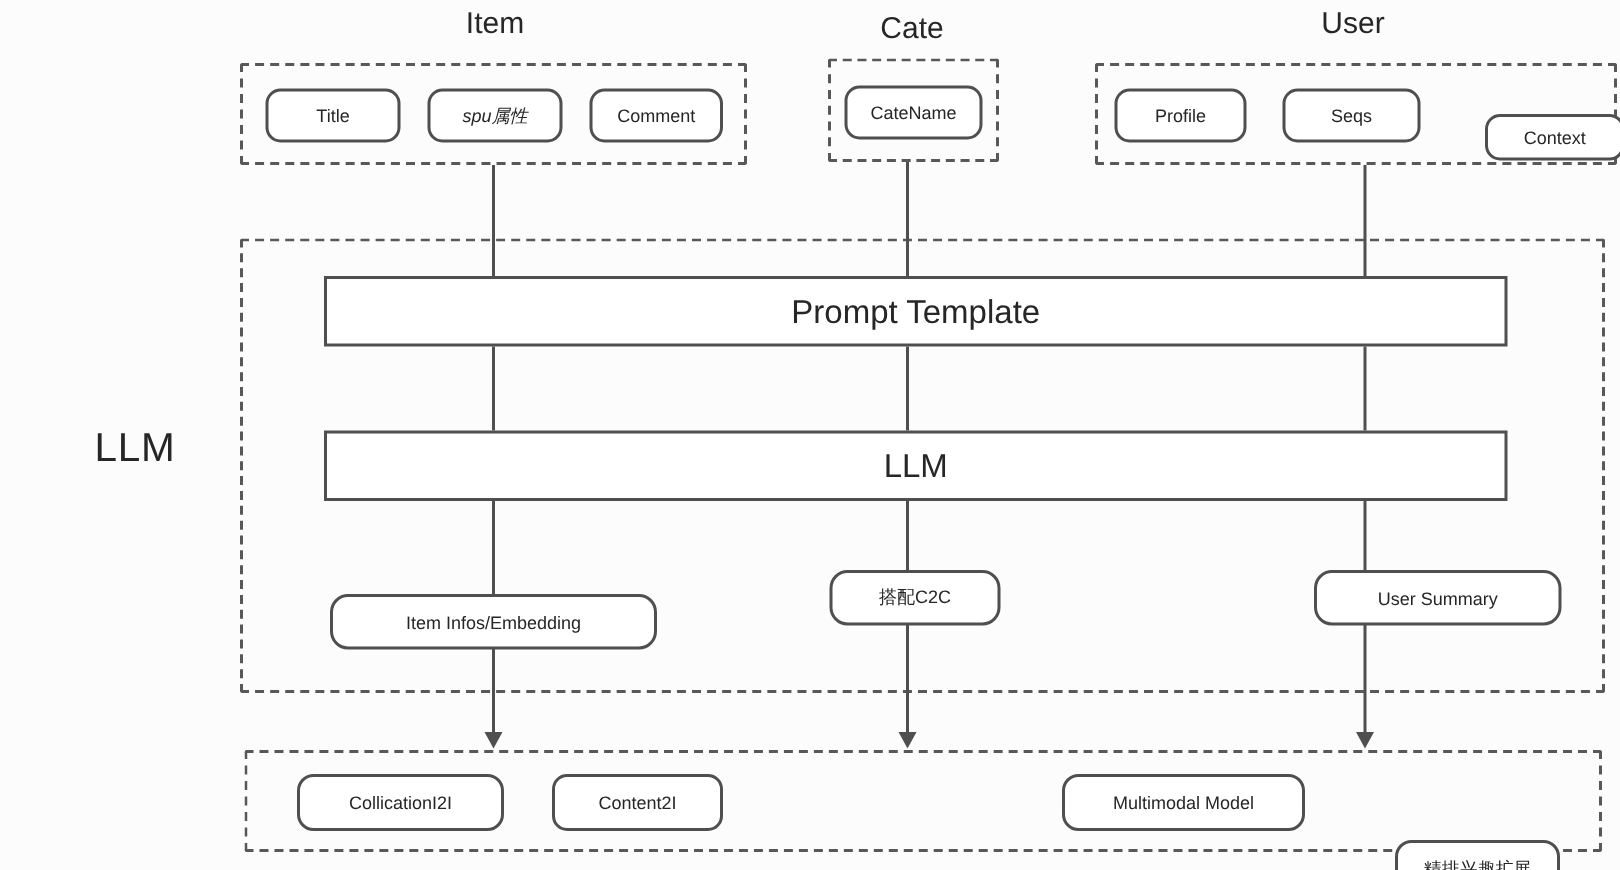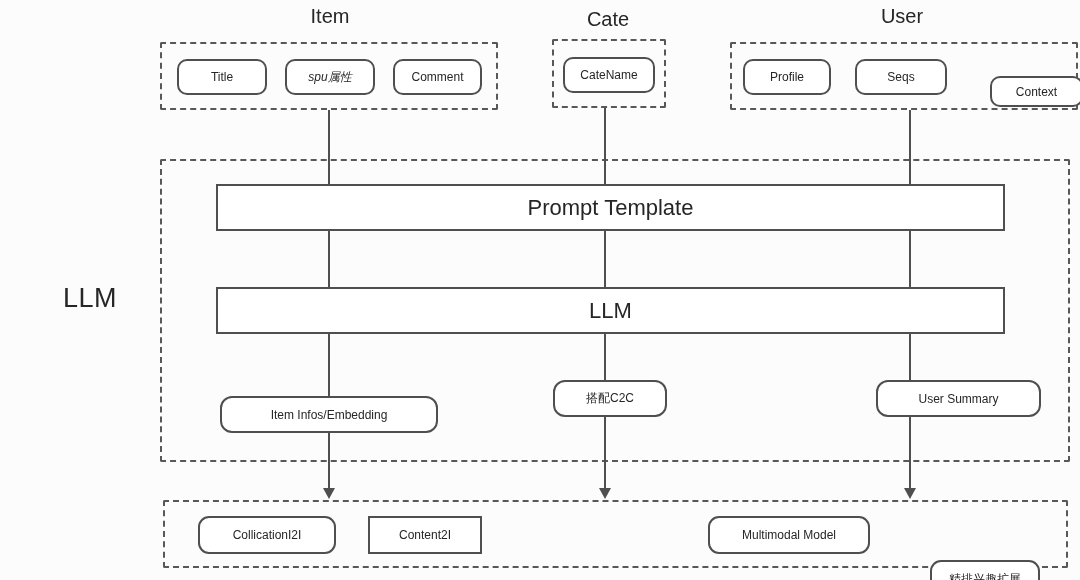--- a/index.html
+++ b/index.html
@@ -106,17 +106,17 @@
   <div class="side-label" style="left:50px;top:283px;width:80px;">LLM</div>
   <div class="dashed-box" style="left:160px;top:159px;width:910px;height:303px;"></div>
   <div class="bar" style="left:216px;top:184px;width:789px;height:47px;">Prompt Template</div>
   <div class="bar" style="left:216px;top:287px;width:789px;height:47px;">LLM</div>
   <div class="node" style="left:220px;top:380px;width:218px;height:37px;border-radius:12px;margin-top:16px;">Item Infos/Embedding</div>
   <div class="node" style="left:553px;top:380px;width:114px;height:37px;border-radius:12px;text-align:right;">搭配C2C</div>
   <div class="node" style="left:828px;top:380px;width:165px;height:37px;border-radius:12px;margin-left:48px;">User Summary</div>
 
   <div class="dashed-box" style="left:163px;top:500px;width:905px;height:68px;"></div>
   <div class="node" style="left:198px;top:516px;width:138px;height:38px;border-radius:11px;">CollicationI2I</div>
-  <div class="node" style="left:368px;top:516px;width:114px;height:38px;border-radius:0;">Content2I</div>
+  <div class="node" style="left:368px;top:516px;width:114px;height:38px;border-radius:10px;">Content2I</div>
   <div class="node" style="left:708px;top:516px;width:162px;height:38px;border-radius:11px;">Multimodal Model</div>
   <div class="node" style="left:930px;top:516px;width:110px;height:38px;border-radius:11px;margin-top:44px;">精排兴趣扩展</div>
 
 </div>
 
 </body></html>

